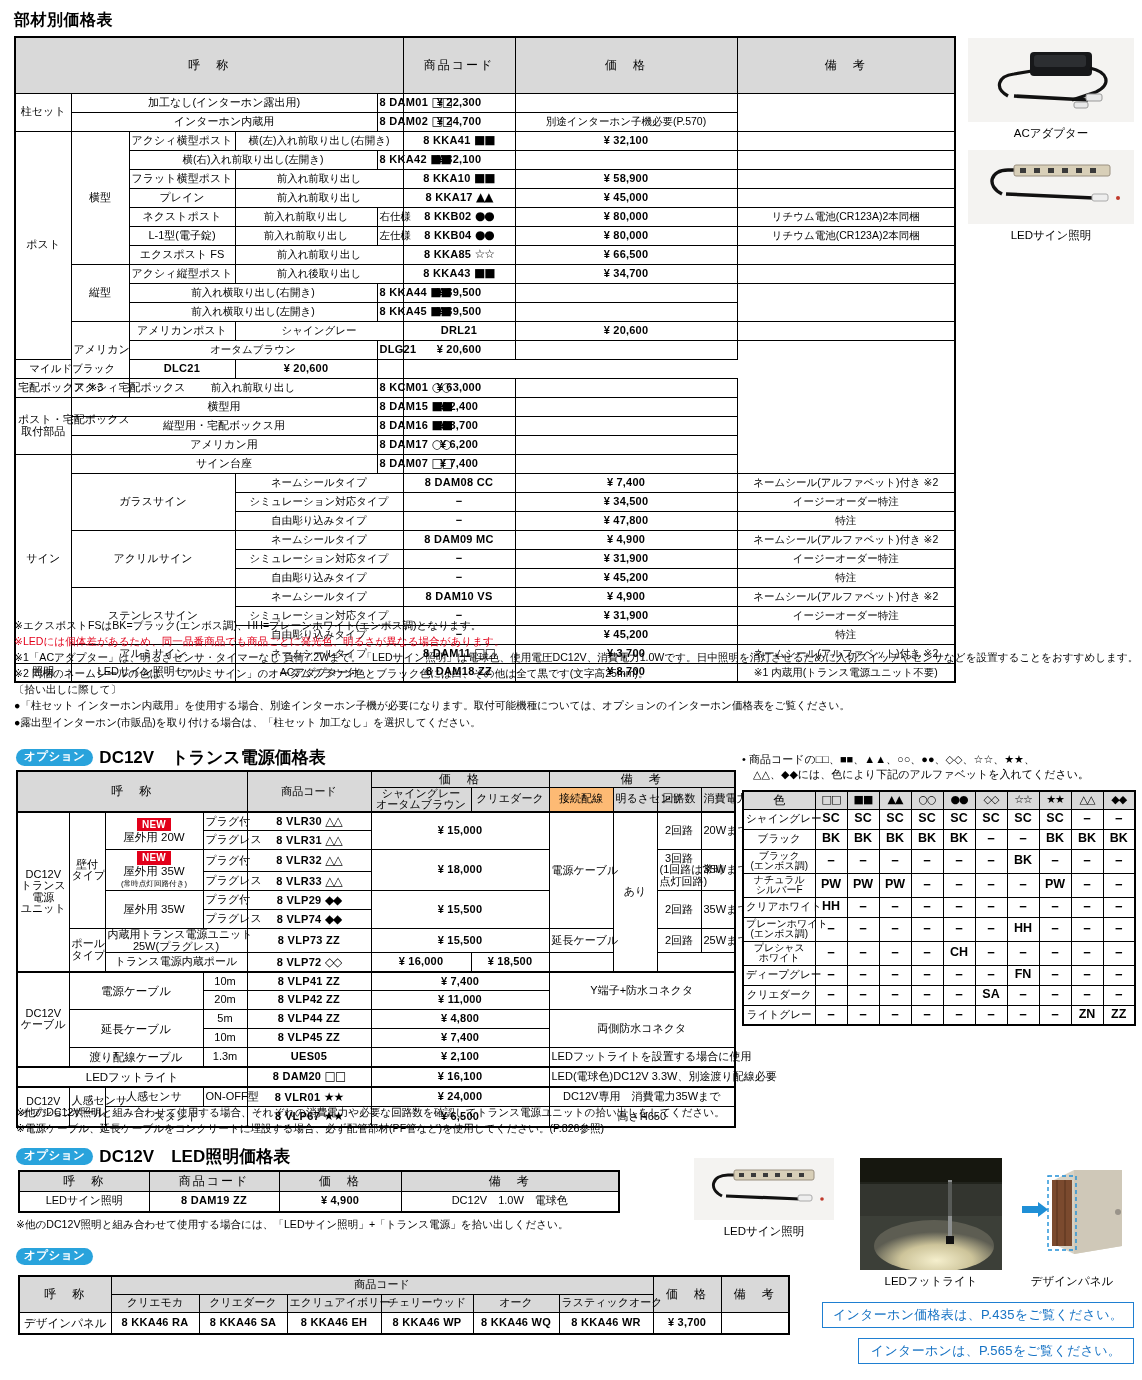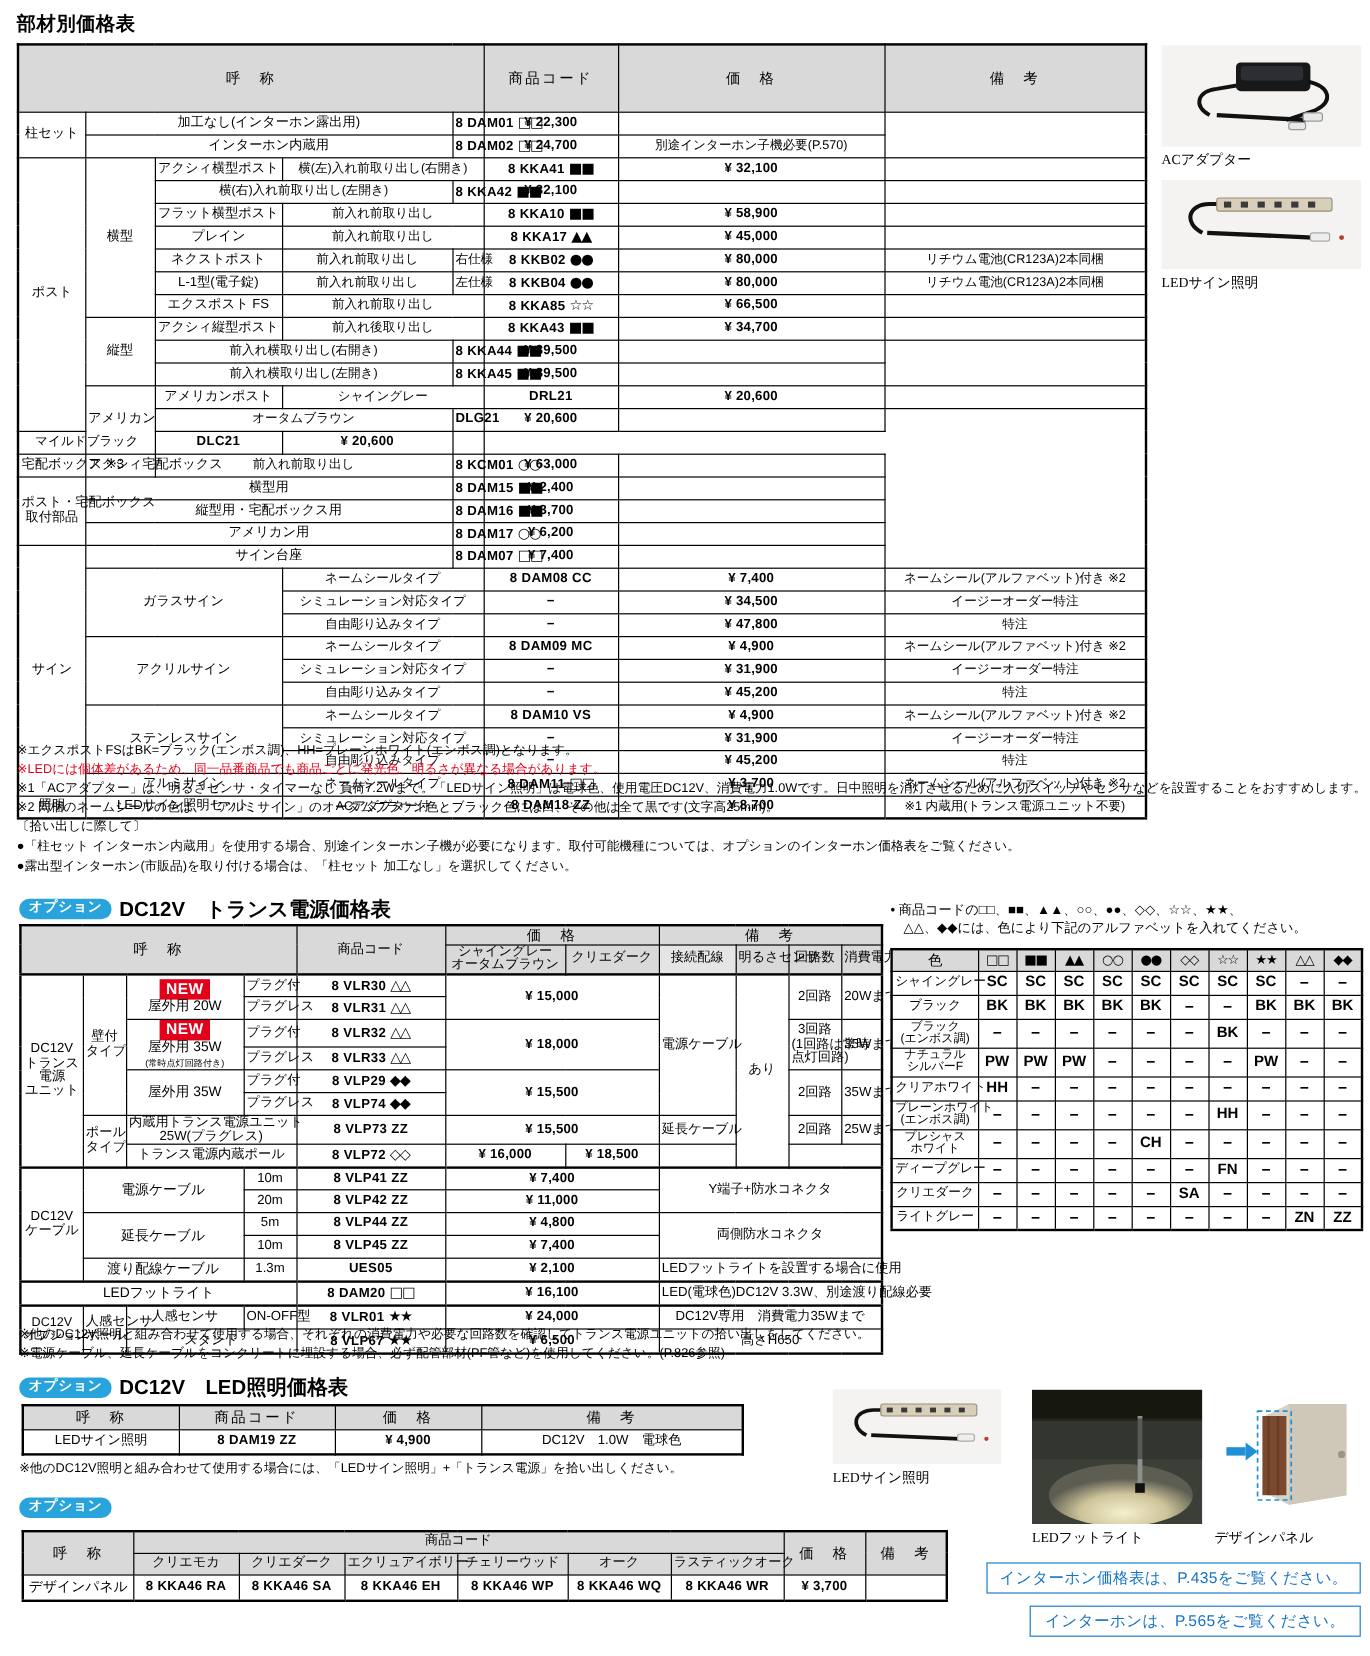--- a/index.html
+++ b/index.html
@@ -63,38 +63,38 @@
 
   .sym { font-family: "DejaVu Sans", sans-serif; font-size: 12px; letter-spacing: -1px; }
 
   
   .notes { position: absolute; font-size: 10.6px; line-height: 1.52; }
   .notes div { white-space: nowrap; }
   .red { color: #e2001a; }
 
   
   .photo { position: absolute; background: #f2f1ef; overflow: hidden; }
-  .cap { position: absolute; text-align: left; font-size: 11.5px; font-family: Liberation Serif, serif; }
+  .cap { position: absolute; text-align: center; font-size: 11.5px; }
 
   
   .refbox {
     position: absolute;
     border: 1px solid #1f7fd1;
     color: #1773c4;
     font-size: 13px;
     display: flex; align-items: center; justify-content: center;
     white-space: nowrap;
     letter-spacing: .3px;
     background: #fff;
   }
 
   .newtag {
     display: inline-block;
     background: #e2001a; color: #fff;
-    font-size: 13px; font-weight: bold;
+    font-size: 10px; font-weight: bold;
     padding: 1px 5px; line-height: 1.15;
     letter-spacing: .3px;
   }
 </style>
 </head>
 <body>
 
 <div class="page">
 
   <div class="h-main" style="left:14px; top:10px;">部材別価格表</div>
@@ -399,21 +399,21 @@
     <tbody id="trans-tbody">
         <tr style="height: 16px;">
           <td rowspan="2" colspan="4" style="font-size: 12px; letter-spacing: 2px; background: rgb(217, 217, 217);">呼　称</td>
           <td rowspan="2" style="font-size: 11px; background: rgb(217, 217, 217);">商品コード</td>
           <td colspan="2" style="font-size: 12px; letter-spacing: 2px; background: rgb(217, 217, 217);">価　格</td>
           <td colspan="4" style="font-size: 12px; letter-spacing: 2px; background: rgb(217, 217, 217);">備　考</td>
         </tr>
         <tr style="height: 22px;">
           <td class="xs" style="background: rgb(217, 217, 217);">シャイングレー<br>オータムブラウン</td>
           <td class="sm" style="background: rgb(217, 217, 217);">クリエダーク</td>
-          <td class="sm" style="background: #e5e5e5;">接続配線</td>
+          <td class="sm" style="background: #fdba74;">接続配線</td>
           <td class="xs" style="background: rgb(217, 217, 217);">明るさセンサ</td>
           <td class="sm" style="background: rgb(217, 217, 217);">回路数</td>
           <td class="xs" style="background: rgb(217, 217, 217);">消費電力</td>
         </tr>
         <tr class="thick-top" style="height: 19px;">
           <td rowspan="8" style="font-size:11px">DC12V<br>トランス<br>電源<br>ユニット</td>
           <td rowspan="6" style="font-size:11px">壁付<br>タイプ</td>
           <td rowspan="2"><span class="newtag">NEW</span><br><span style="font-size:11.5px">屋外用 20W</span></td>
           <td class="sm">プラグ付</td>
           <td class="code">8 VLR30 <span class="sym">△△</span></td>

